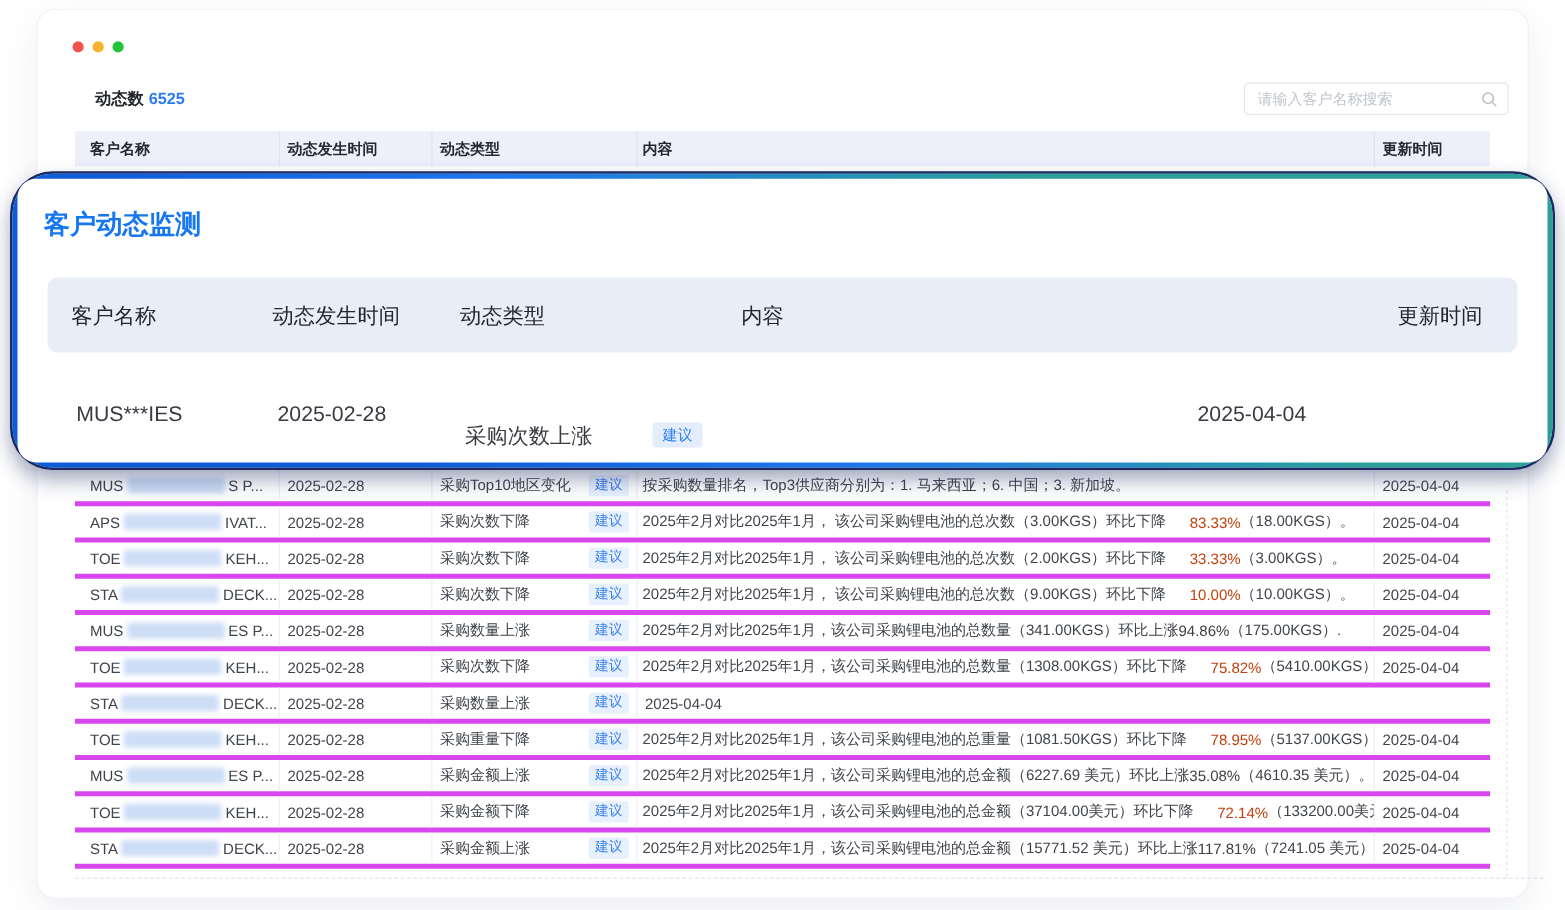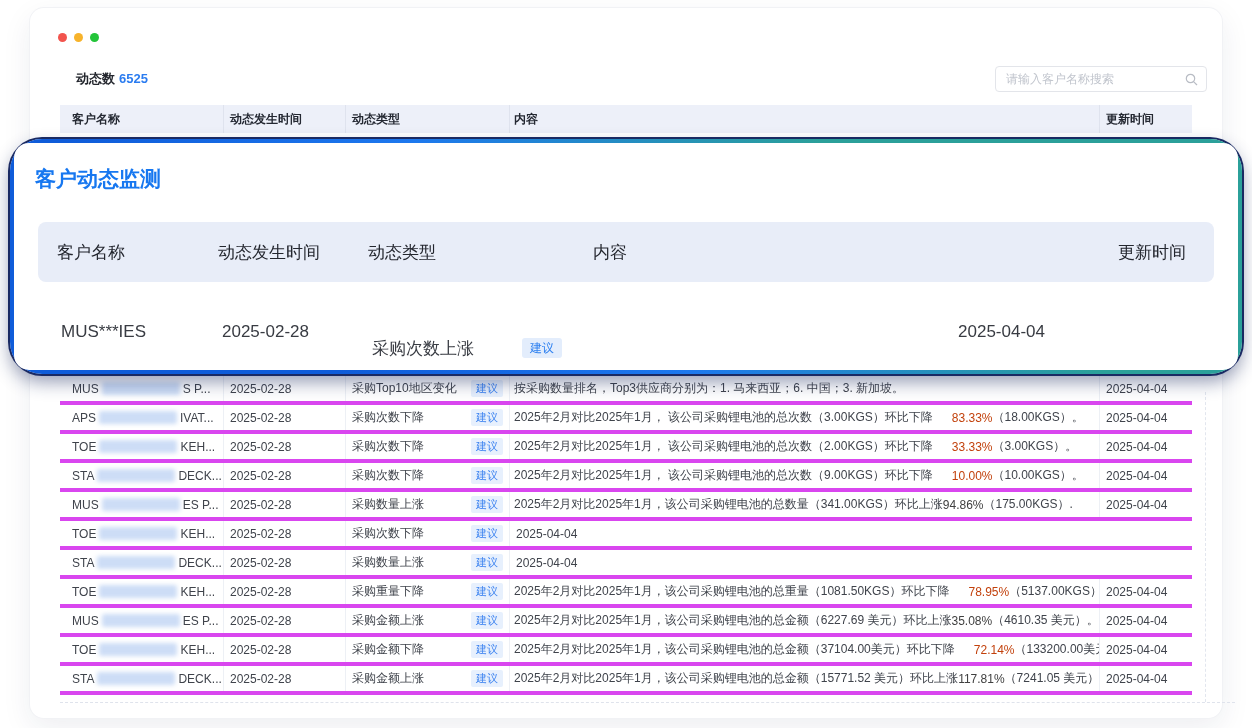--- a/index.html
+++ b/index.html
@@ -205,20 +205,25 @@
     <div class="cell c-name">
       <span>TOE</span>
               <span class="blur-chip"></span>
               <span>KEH...</span>
     </div>
     <div class="cell c-date">2025-02-28</div>
     <div class="cell c-type">
       <span>采购次数下降</span>
       <span class="badge-sm">建议</span>
     </div>
+    <div class="cell c-content">
+      <span>2025年2月对比2025年1月，该公司采购锂电池的总数量（1308.00KGS）环比下降</span>
+              <span class="pct-teal">75.82%</span>
+              <span>（5410.00KGS）。</span>
+    </div>
     <div class="cell c-upd">2025-04-04</div>
   </div>
 
   <div class="bgrow bg-grid">
     <div class="cell c-name">
       <span>STA</span>
               <span class="blur-chip"></span>
               <span>DECK...</span>
     </div>
     <div class="cell c-date">2025-02-28</div>

